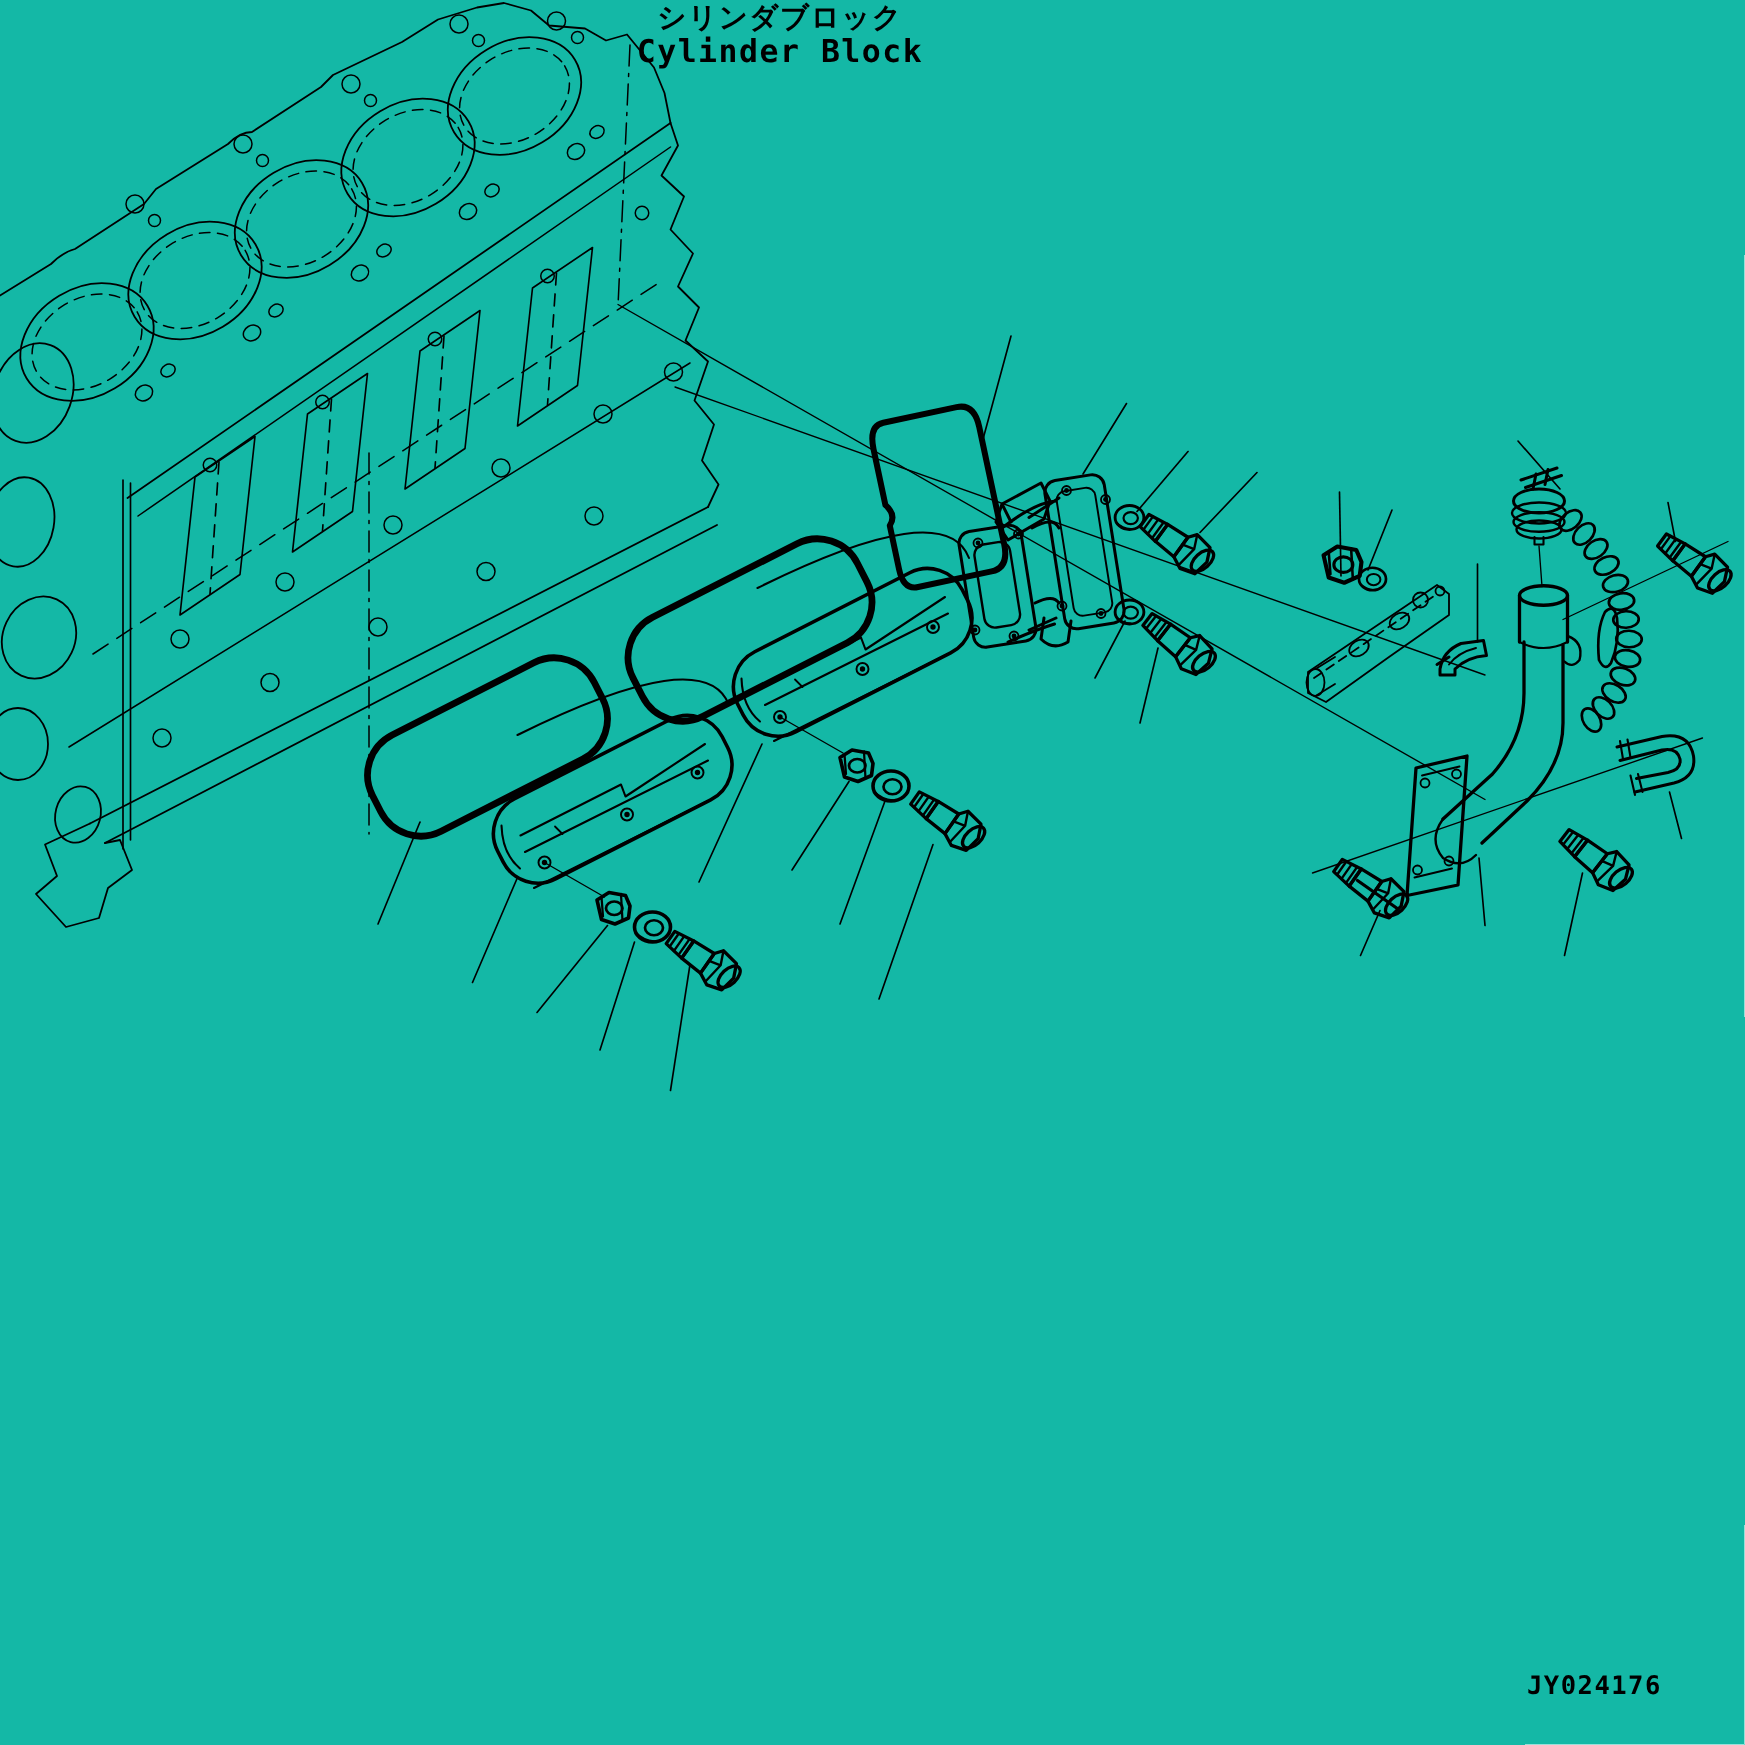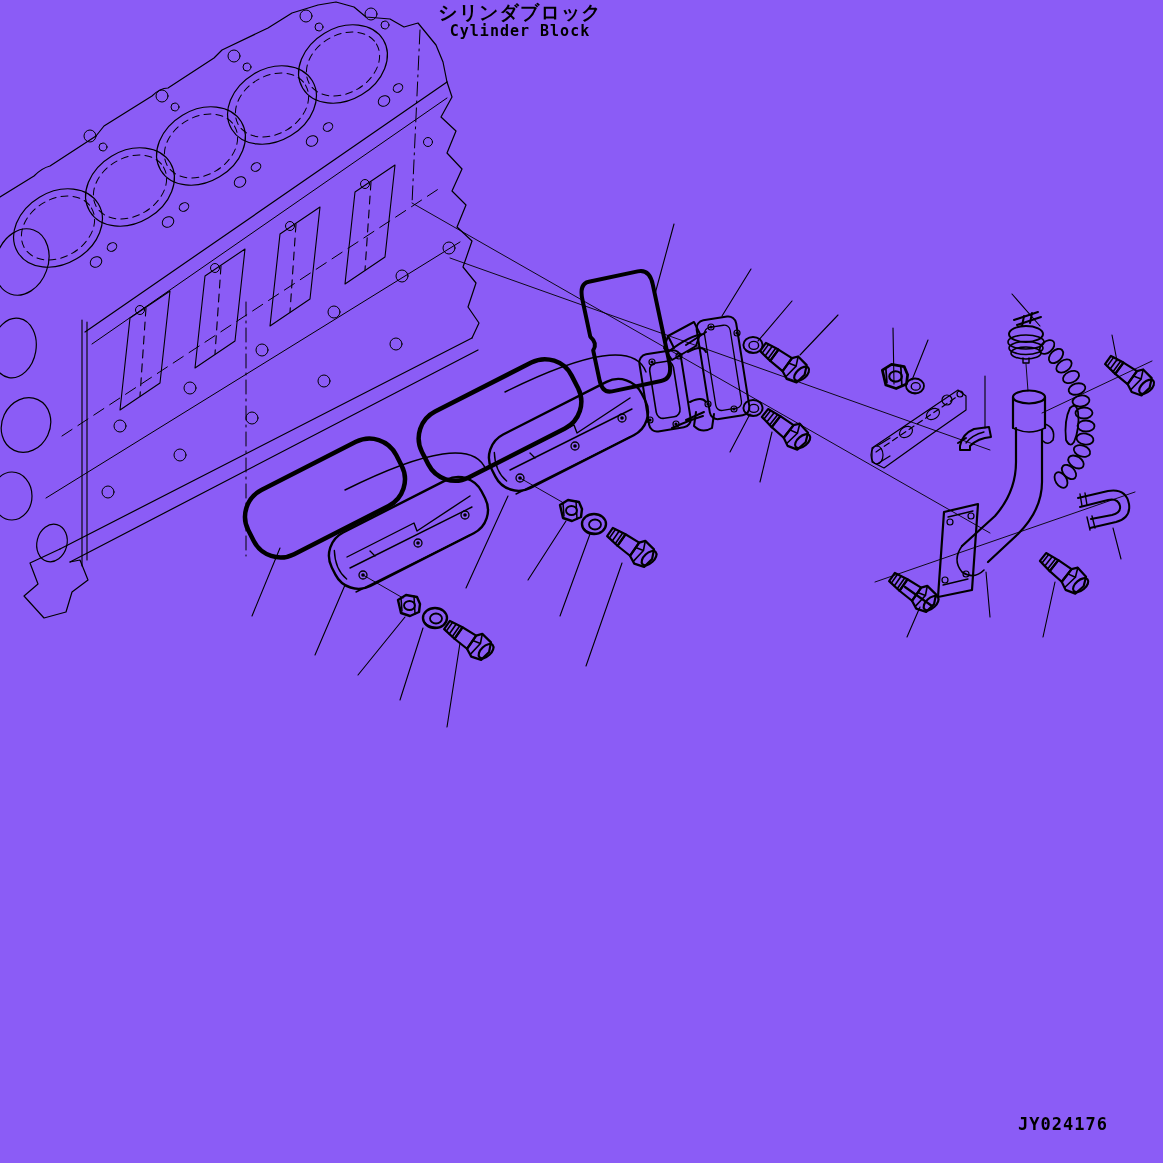--- a/index.html
+++ b/index.html
@@ -1,26 +1,26 @@
 <!DOCTYPE html>
 <html><head>
 <meta charset="utf-8">
 <style>
   html,body{margin:0;padding:0;background:#ffffff;}
   #stage{
-    position:relative;width:1163px;height:1163px;background:#8b5cf6;
+    position:relative;width:1163px;height:1163px;background:#14b8a6;
     font-family:"DejaVu Sans Mono","Liberation Mono",monospace;
     overflow:hidden;color:#000;
   }
   #title-block{
     position:absolute;top:2px;left:330px;width:380px;text-align:center;
     line-height:1.08;
   }
   #title-ja{font-size:19px;letter-spacing:1px;font-weight:bold;}
-  #title-en{font-size:15px;letter-spacing:1px;font-weight:bold;}
+  #title-en{font-size:21px;letter-spacing:1px;font-weight:bold;}
   #drawing-number{
     position:absolute;left:1018px;top:1114px;font-size:17px;font-weight:bold;
     letter-spacing:1px;
     text-align:center;
   }
   svg{position:absolute;left:0;top:0;}
   .ln{stroke:#000;fill:none;stroke-linecap:round;stroke-linejoin:round;}
 </style>
 </head>
 <body>

